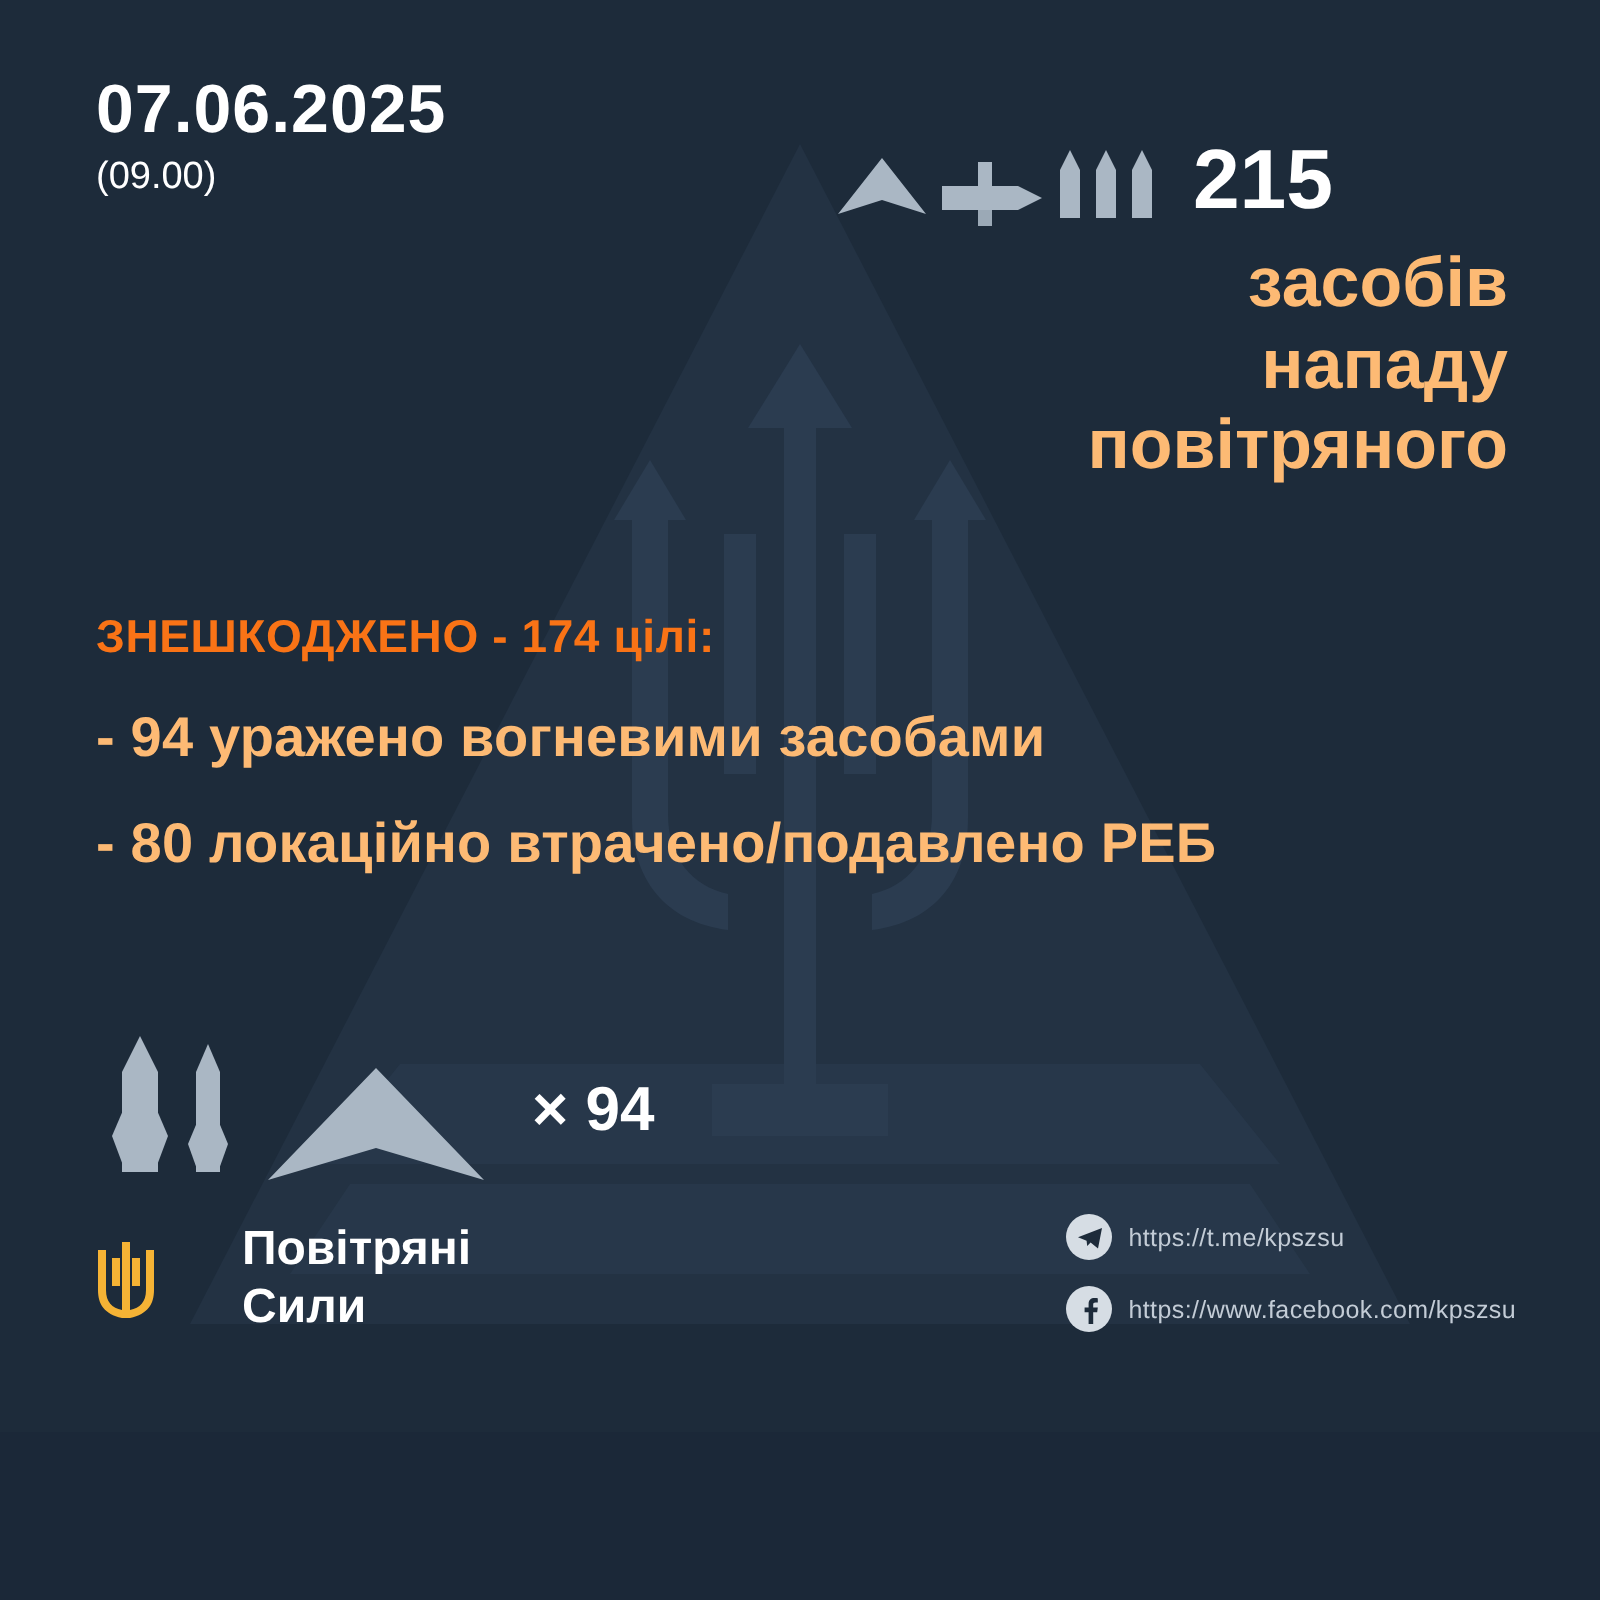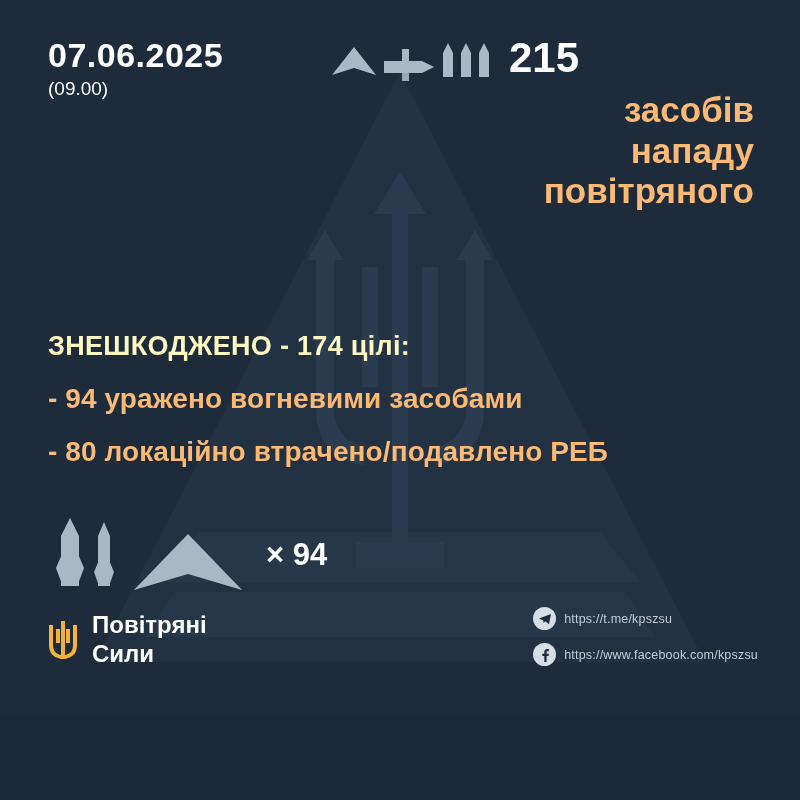--- a/index.html
+++ b/index.html
@@ -64,23 +64,24 @@
   .count-block {
     position: absolute;
     right: 46px;
     top: 0;
     text-align: right;
     width: 430px;
   }
   .count-row {
     display: flex;
     align-items: center;
-    justify-content: flex-start;
+    justify-content: center;
     gap: 10px;
     height: 52px;
+    margin-top: 32px;
   }
   .count-number {
     font-size: 42px;
     font-weight: bold;
     line-height: 1;
     color: #ffffff;
   }
   .count-caption {
     margin-top: 6px;
     font-size: 35px;
@@ -91,25 +92,24 @@
   }
 
   
   .main-block {
     position: absolute;
     left: 48px;
     right: 30px;
     top: 305px;
   }
   .headline {
-    font-size: 27px;
-    font-weight: bold;
-    color: #fef9c3;
+    font-size: 23px;
+    font-weight: bold;
+    color: #f97316;
     letter-spacing: 0.3px;
-    margin-top: 26px;
   }
   .bullet {
     font-size: 28px;
     font-weight: bold;
     color: #fdba74;
     margin-top: 21px;
     letter-spacing: 0.1px;
   }
 
   
@@ -141,20 +141,21 @@
     bottom: 48px;
     display: flex;
     align-items: center;
     gap: 14px;
   }
   .footer-brand {
     font-size: 24px;
     font-weight: bold;
     line-height: 1.18;
     color: #ffffff;
+    margin-left: 29px;
   }
   .footer-right {
     position: absolute;
     right: 42px;
     bottom: 50px;
     display: flex;
     flex-direction: column;
     gap: 13px;
   }
   .social-row {

